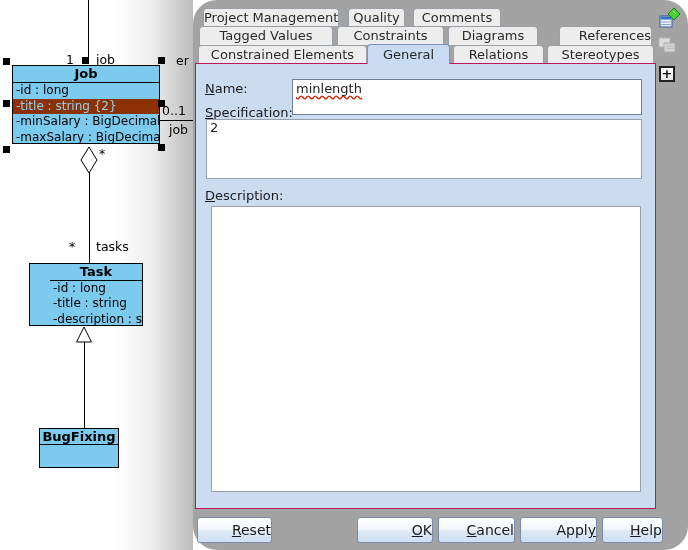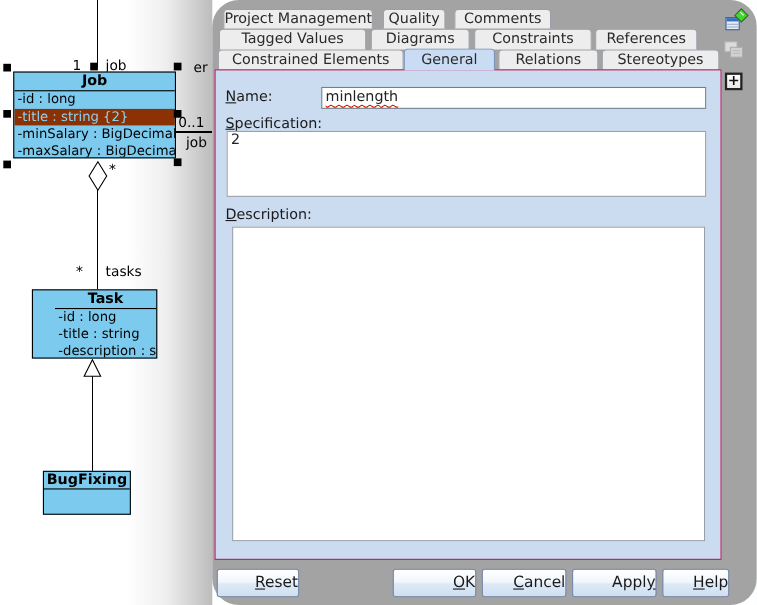--- a/index.html
+++ b/index.html
@@ -107,23 +107,23 @@
 
   <div class="dialog">
 
     <div class="tab-row row1" style="left:10px;top:8px;">
       <span class="tab" style="width:136px;">Project Management</span>
       <span class="tab" style="width:57px;margin-left:9px;">Quality</span>
       <span class="tab" style="width:88px;margin-left:8px;">Comments</span>
     </div>
     <div class="tab-row row2" style="left:6px;top:26px;">
       <span class="tab" style="width:134px;">Tagged Values</span>
+      <span class="tab" style="width:107px;margin-left:4px;">Constraints</span>
       <span class="tab" style="width:90px;margin-left:4px;">Diagrams</span>
-      <span class="tab" style="width:107px;margin-left:4px;">Constraints</span>
-      <span class="tab" style="width:93px;margin-left:3px;">References</span>
+      <span class="tab" style="width:93px;margin-left:21px;text-align:right;">References</span>
     </div>
     <div class="tab-row row3" style="left:3px;top:44px;">
       <span class="tab" style="width:169px;margin-left:2px;">Constrained Elements</span>
       <span class="tab selected" style="width:83px;">General</span>
       <span class="tab" style="width:91px;margin-left:3px;">Relations</span>
       <span class="tab" style="width:107px;margin-left:3px;">Stereotypes</span>
     </div>
 
     <svg class="side-icon" style="left:466px;top:7px;" viewBox="0 0 22 22">
       <rect x="1" y="9" width="12" height="11" fill="#e8eef8" stroke="#3a5fa0"></rect>
@@ -136,21 +136,21 @@
     <svg class="side-icon" style="left:464px;top:35px;" viewBox="0 0 22 22">
       <rect x="2" y="3" width="11" height="9" fill="#dcdcdc" stroke="#b4b4b4"></rect>
       <rect x="7" y="8" width="11" height="9" fill="#d2d2d2" stroke="#acacac"></rect>
       <line x1="9" y1="11" x2="16" y2="11" stroke="#bebebe"></line>
       <line x1="9" y1="13.5" x2="16" y2="13.5" stroke="#bebebe"></line>
     </svg>
     <div class="plus-btn" style="left:466px;top:66px;">+</div>
 
     <div class="content-panel">
       <span class="form-label" style="left:9px;top:17px;"><u>N</u>ame:</span>
-      <div class="text-input" style="left:96px;top:15px;width:350px;height:20px;"><span class="spellcheck">minlength</span></div>
+      <div class="text-input" style="left:96px;top:15px;width:350px;height:36px;"><span class="spellcheck">minlength</span></div>
 
       <span class="form-label" style="left:9px;top:41px;"><u>S</u>pecification:</span>
       <div class="text-area" style="left:10px;top:55px;width:436px;height:60px;">2</div>
 
       <span class="form-label" style="left:9px;top:124px;"><u>D</u>escription:</span>
       <div class="text-area" style="left:15px;top:142px;width:430px;height:286px;"></div>
     </div>
 
     <div class="btn" style="left:4px;top:517px;width:75px;"><u>R</u>eset</div>
     <div class="btn" style="left:164px;top:517px;width:76px;"><u>O</u>K</div>

